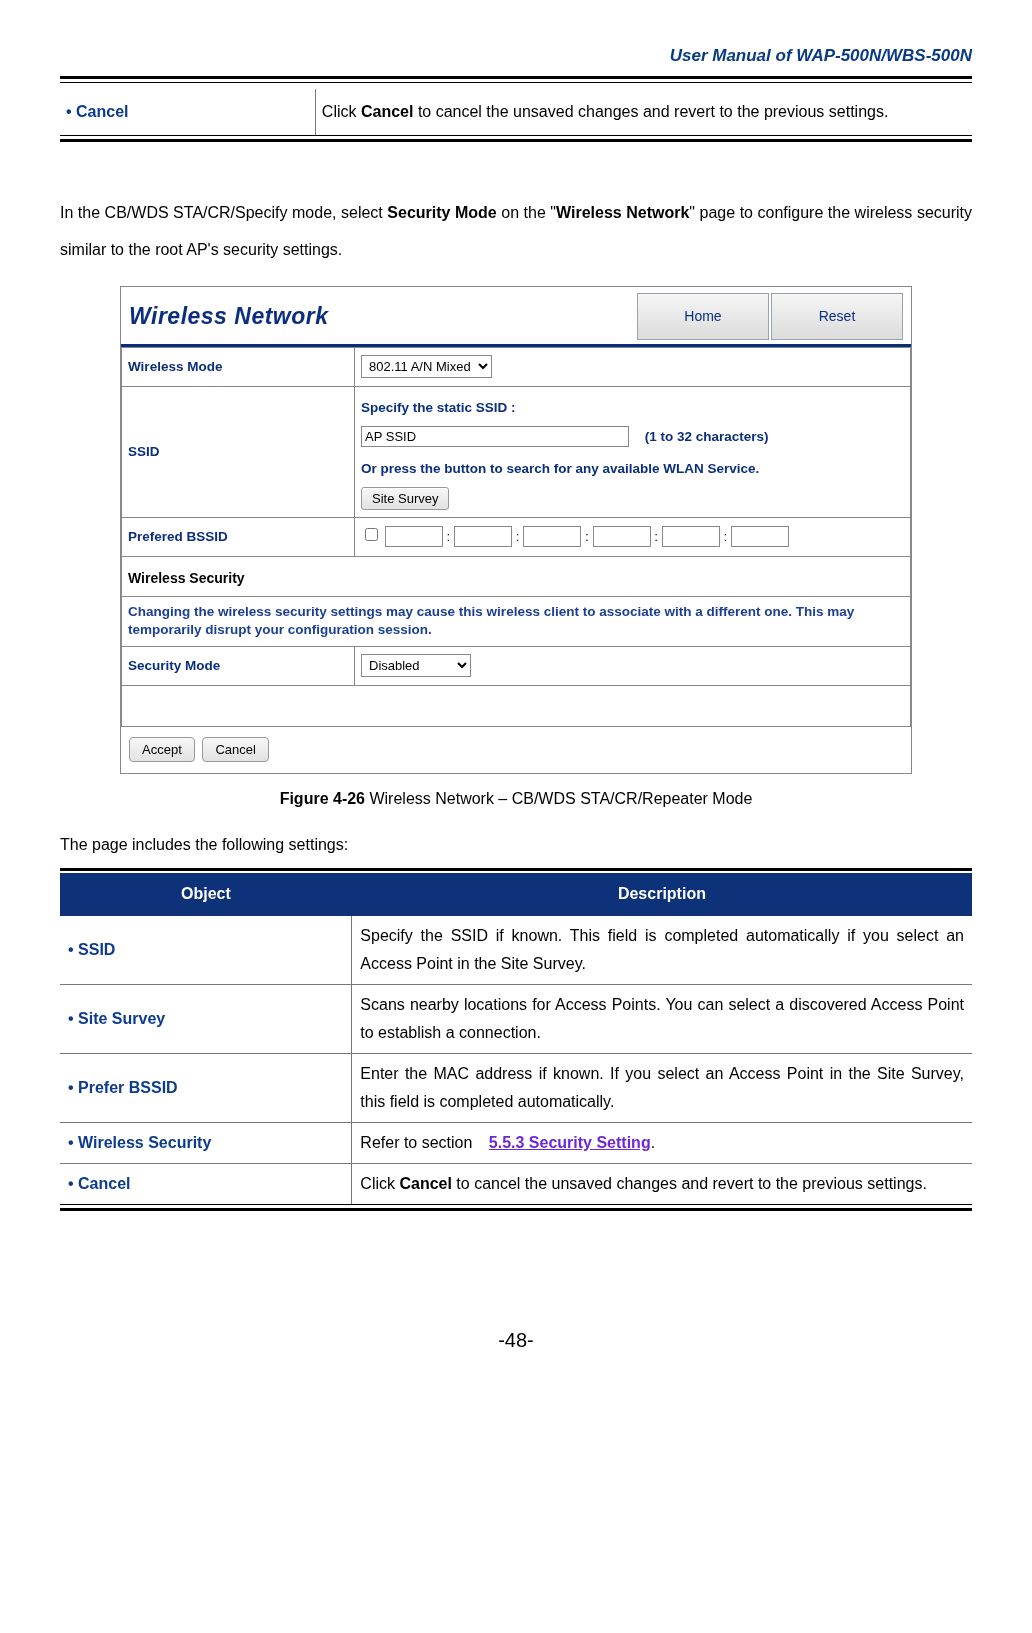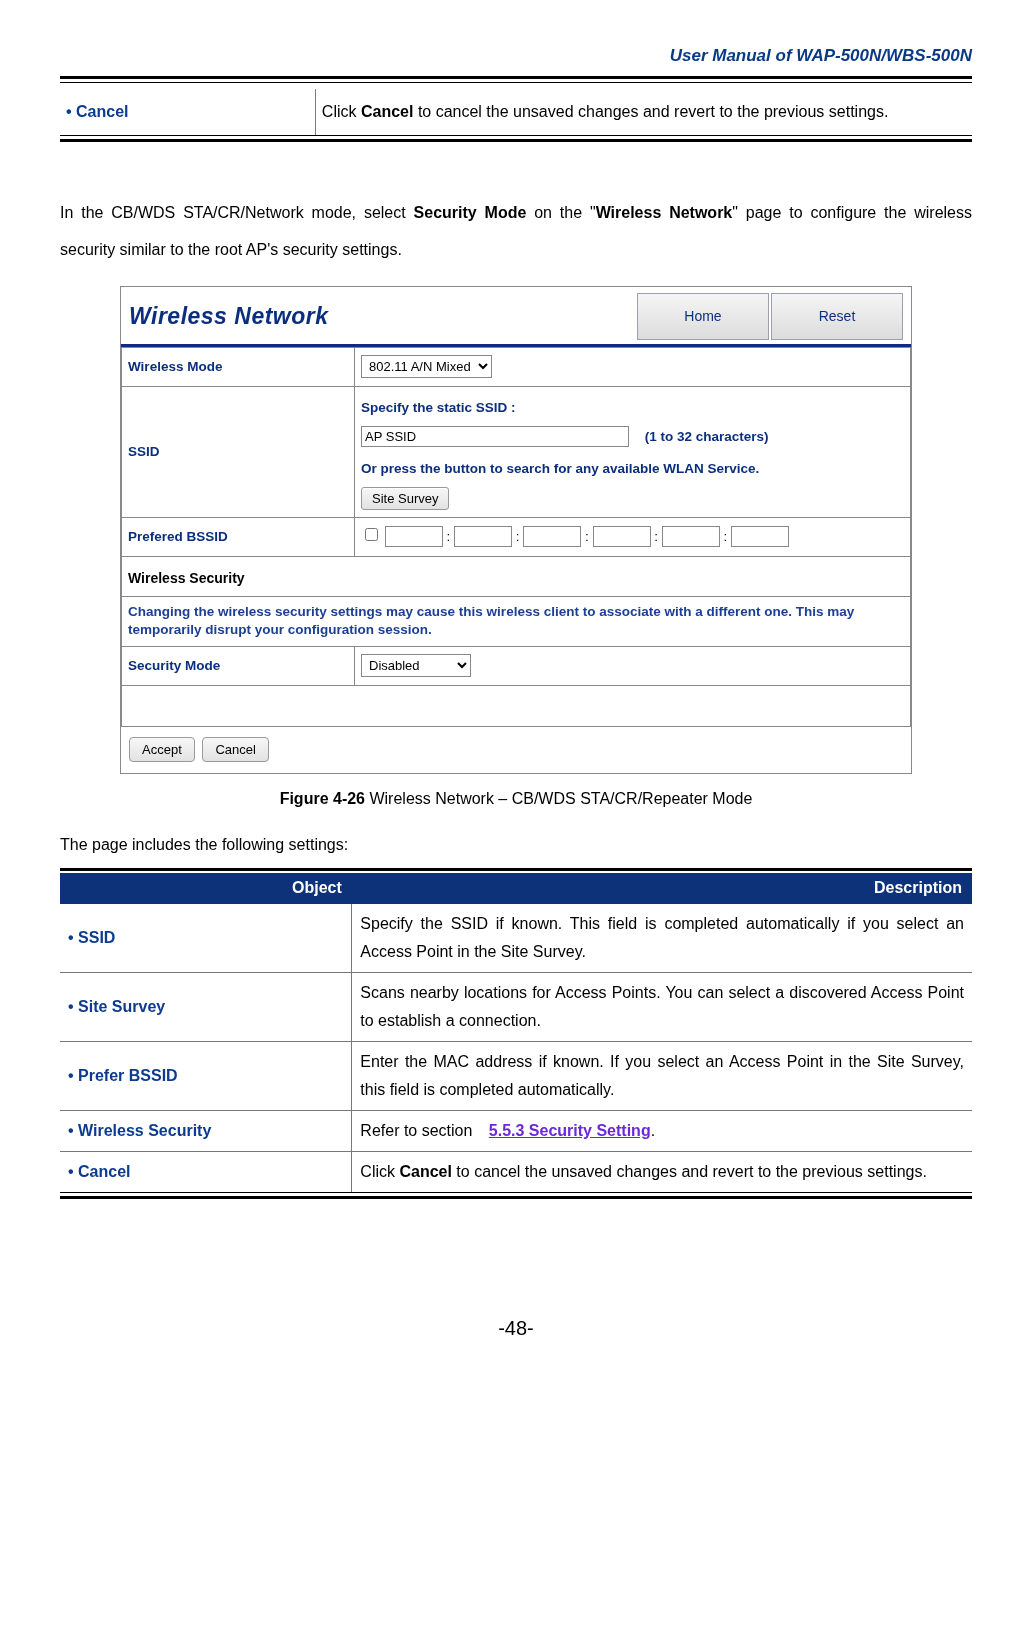--- a/index.html
+++ b/index.html
@@ -156,22 +156,22 @@
   }
   .caption .fig { font-weight: bold; }
   .settings-intro { margin-bottom: 8px; }
   .obj-table {
     width:100%;
     border-collapse: collapse;
   }
   .obj-table th {
     background: #0d3279;
     color: #fff;
-    text-align: right;
-    padding: 0 10px;
+    text-align: center;
+    padding: 6px 10px;
     font-weight: bold;
     border: none;
   }
   .obj-table td {
     padding: 6px 8px;
     vertical-align: middle;
     line-height: 1.75;
   }
   .obj-table .obj-col { width: 32%; border-right:1px solid #777; }
   .obj-table tr.row td { border-bottom: 1px solid #777; }
@@ -205,21 +205,21 @@
       <span>Click </span><b>Cancel</b><span> to cancel the unsaved changes and revert to the previous settings.</span>
     </td>
   </tr>
 </tbody>
   </table>
 <div style="height:0;margin-top:-40px;">
   <div class="double-rule-bottom"></div>
 </div>
 
 <p class="para" style="margin-top:60px;">
-  <span>In the CB/WDS STA/CR/Network mode, select </span><b>Security Mode</b><span> on the "</span><b>Wireless Network</b><span>" page to configure the wireless security similar to the root AP's security settings.</span>
+  <span>In the CB/WDS STA/CR/Specify mode, select </span><b>Security Mode</b><span> on the "</span><b>Wireless Network</b><span>" page to configure the wireless security similar to the root AP's security settings.</span>
 </p>
 
 <div class="screenshot-wrap">
   <div class="screenshot">
     <div class="ss-header">
       <div class="ss-title">Wireless Network</div>
       <span class="ss-btn">Home</span>
       <span class="ss-btn">Reset</span>
     </div>
     <table class="ss-table">

